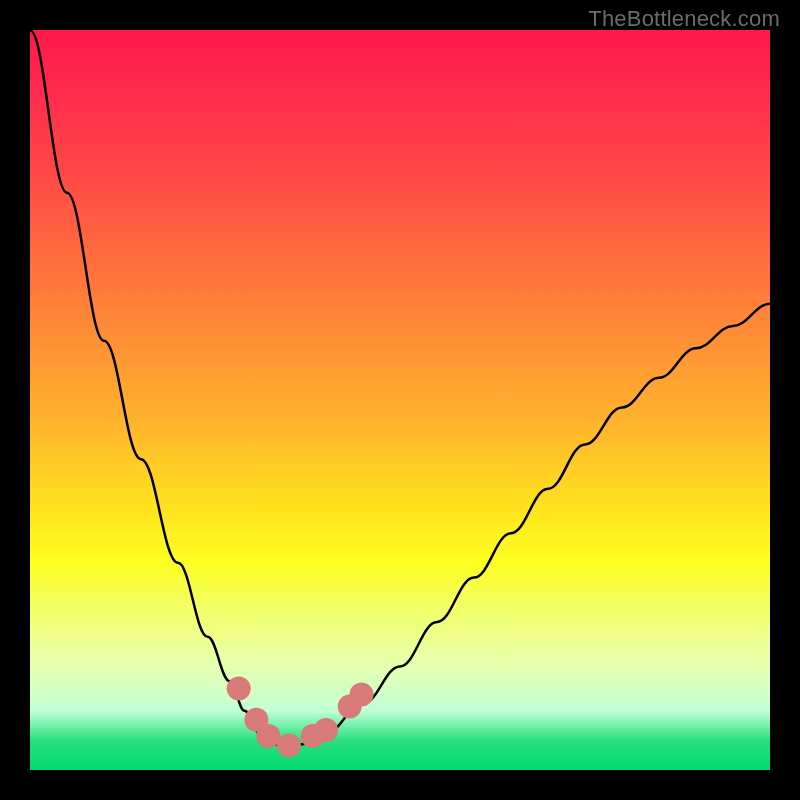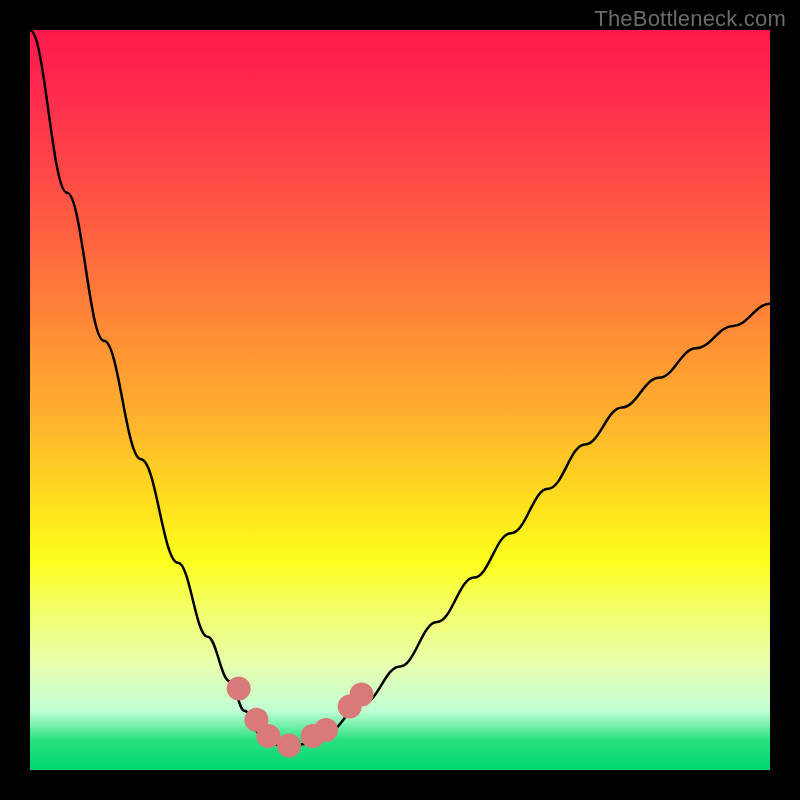--- a/index.html
+++ b/index.html
@@ -27,21 +27,21 @@
       #fdff20 72%,
       #f3ff66 78%,
       #e6ffb0 86%,
       #c2ffd5 92%,
       #28e07f 96%,
       #00d86f 100%);
   }
   .watermark {
     position: absolute;
     top: 6px;
-    right: 14px;
+    right: 20px;
     color: #6b6b6b;
     font-size: 22px;
     font-weight: 400;
     letter-spacing: 0.2px;
   }
   svg.plot {
     position: absolute;
     left: 0;
     top: 0;
   }

